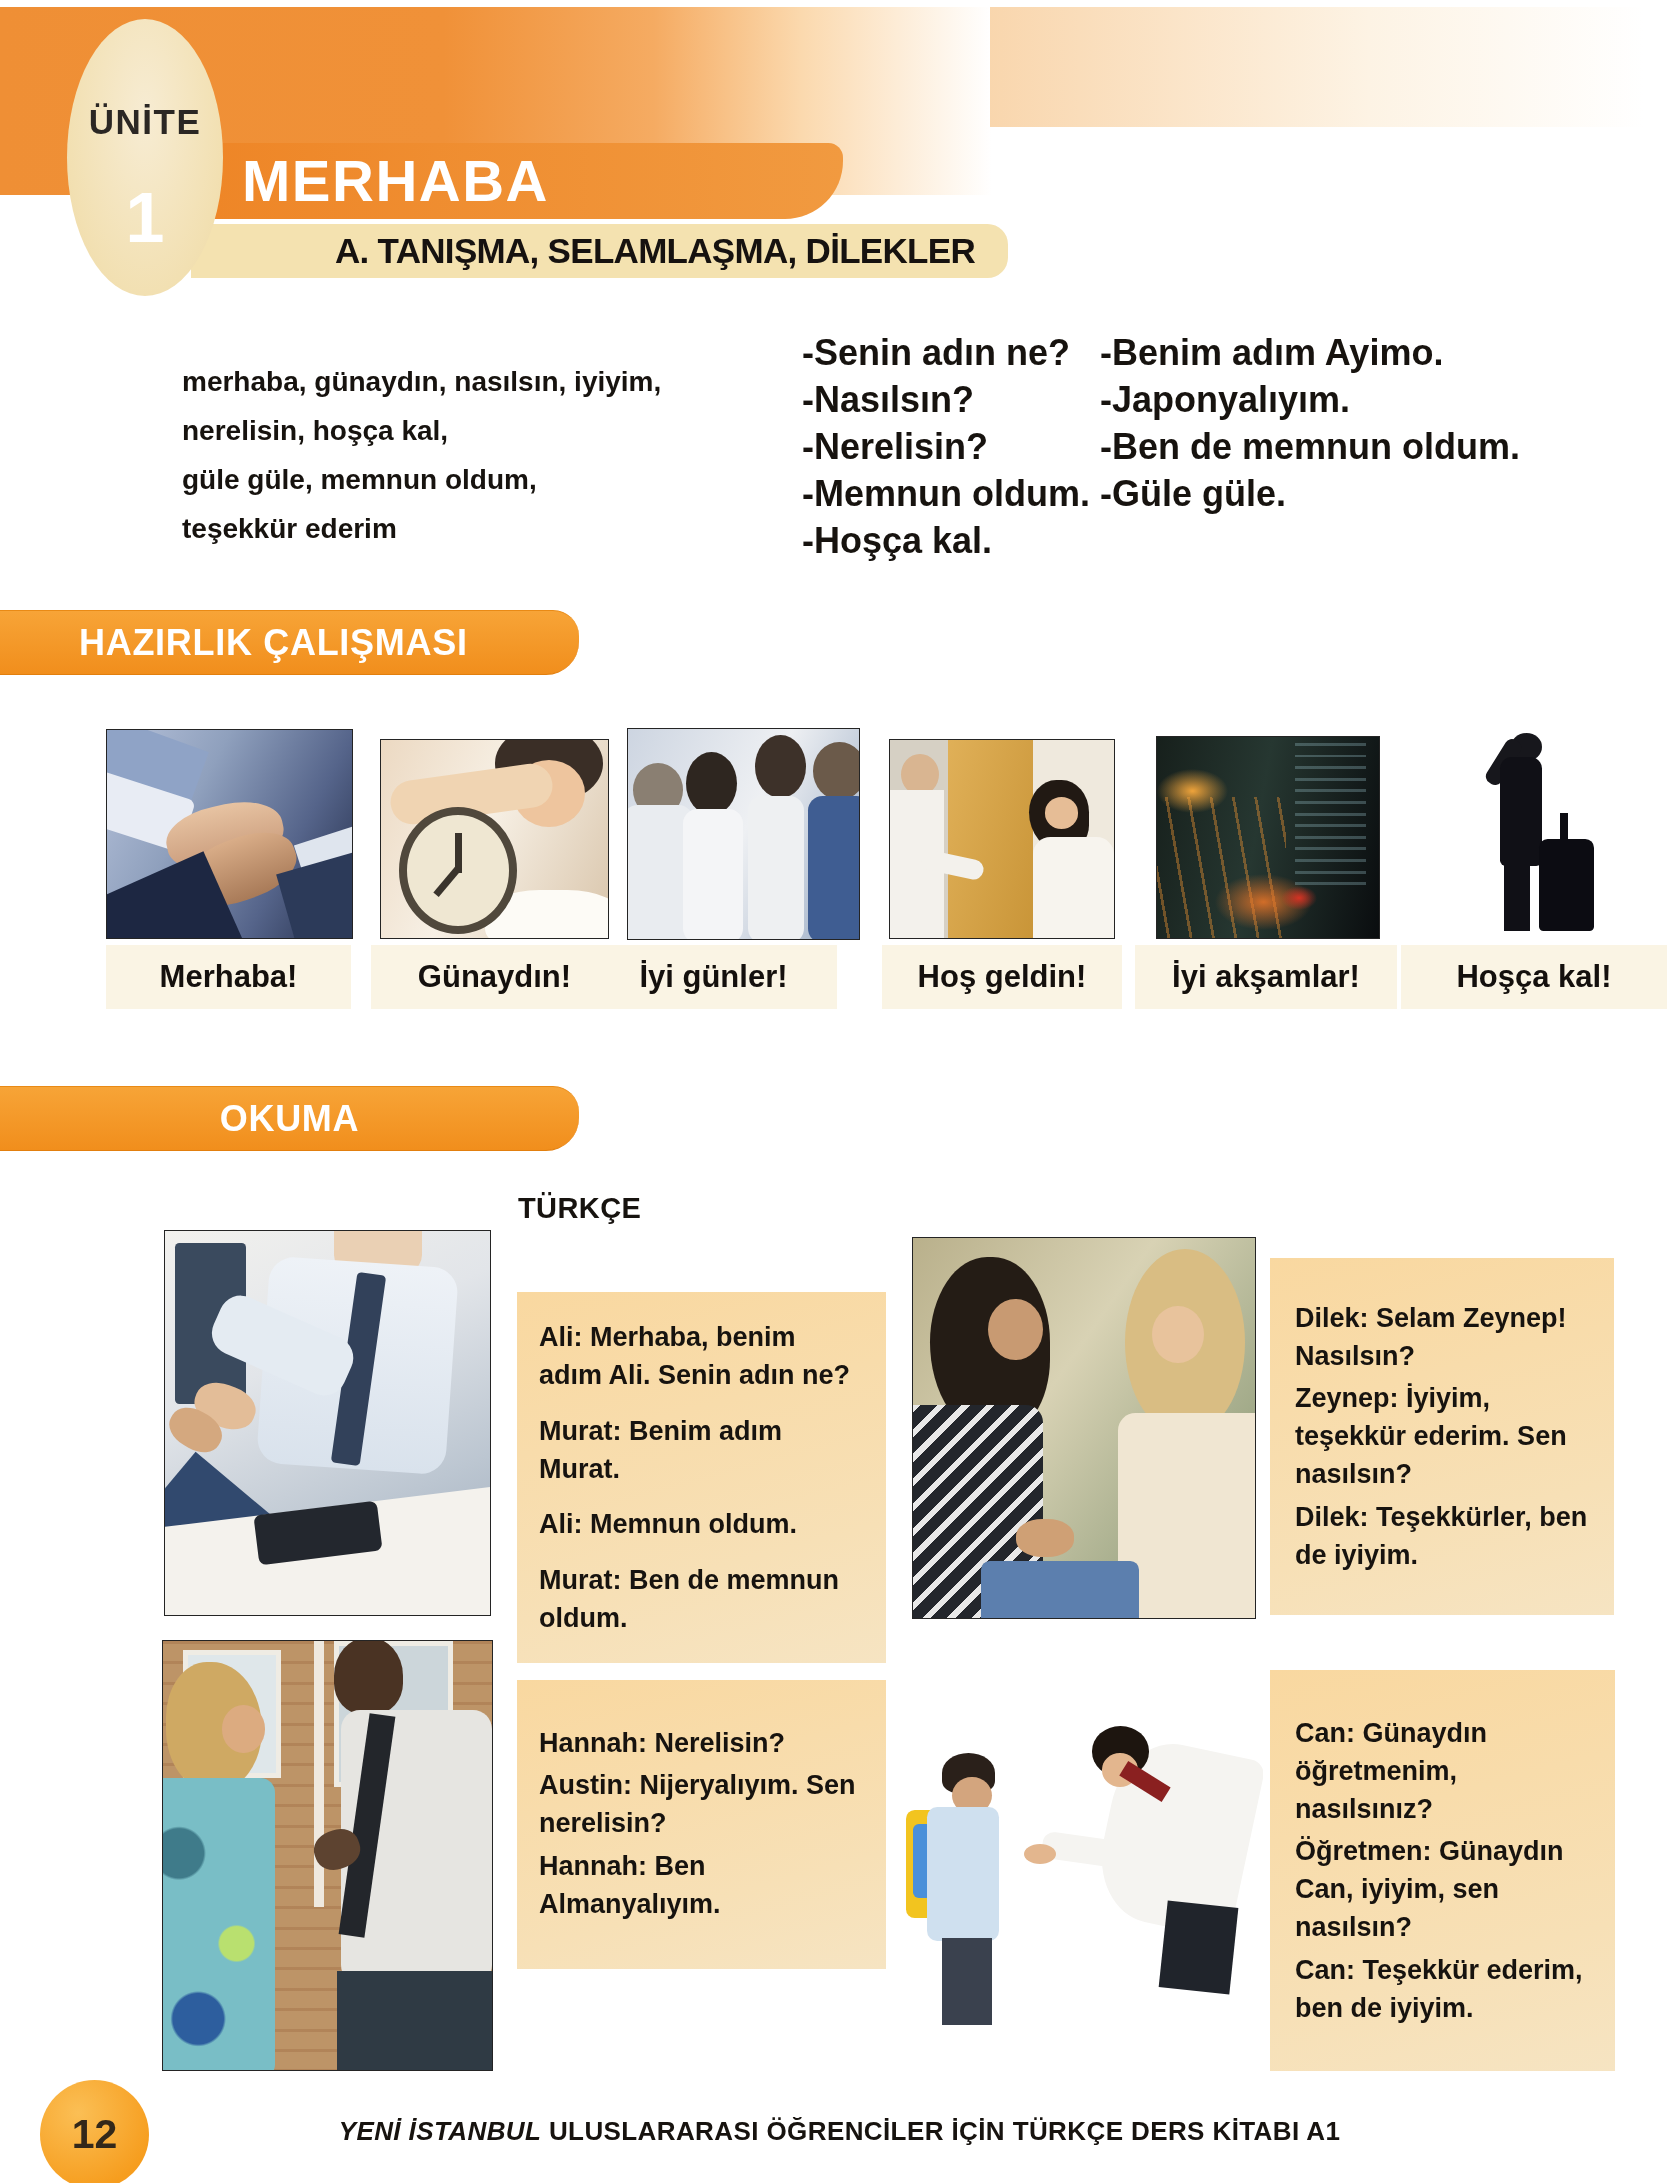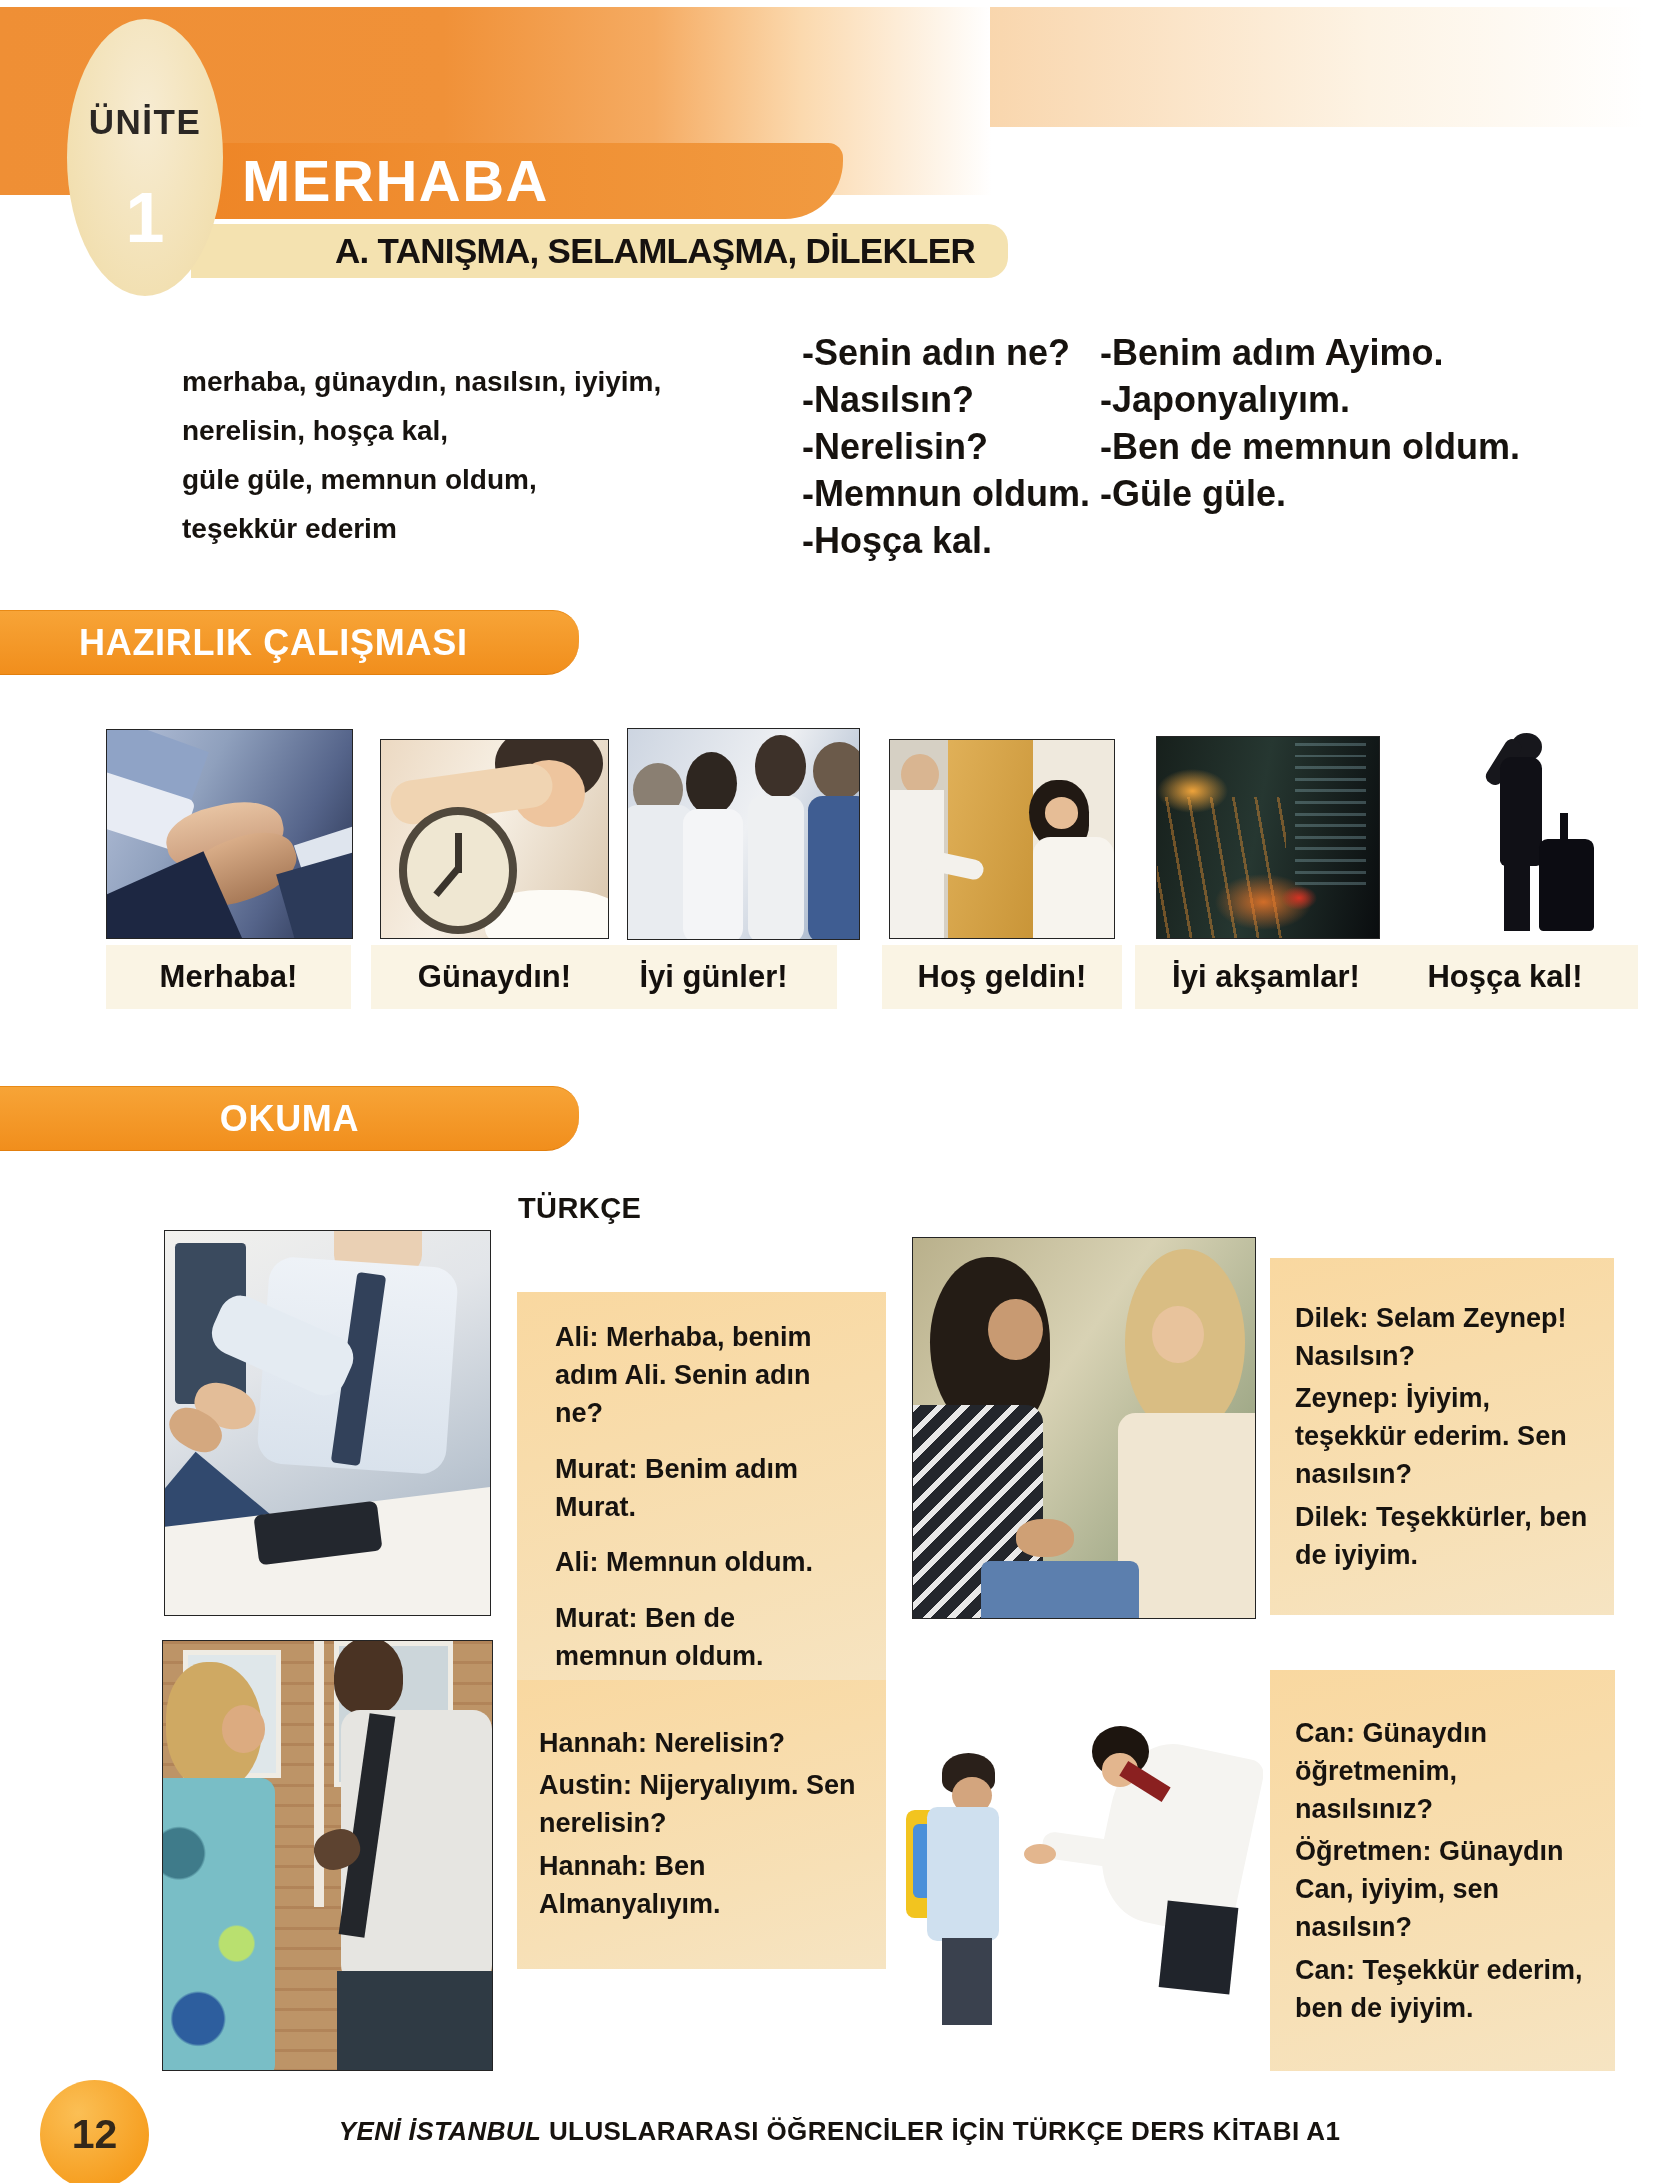--- a/index.html
+++ b/index.html
@@ -247,39 +247,39 @@
     <span class="shape f6-legs"></span>
     <span class="shape f6-handle"></span>
     <span class="shape f6-case"></span>
   </div>
 
   <div class="cap" style="left:106px;width:245px;">Merhaba!</div>
   <div class="cap" style="left:371px;width:247px;">Günaydın!</div>
   <div class="cap" style="left:590px;width:247px;">İyi günler!</div>
   <div class="cap" style="left:882px;width:240px;">Hoş geldin!</div>
   <div class="cap" style="left:1135px;width:262px;">İyi akşamlar!</div>
-  <div class="cap" style="left:1372px;width:266px;">Hoşça kal!</div>
+  <div class="cap" style="left:1401px;width:266px;">Hoşça kal!</div>
 
   <div class="banner banner-okuma">OKUMA</div>
 
   <div class="reading-heading">TÜRKÇE</div>
 
   <div class="photo photoA" style="left:164px;top:1230px;width:325px;height:384px;">
     <span class="shape pa-win"></span>
     <span class="shape pa-head"></span>
     <span class="shape pa-shirt"></span>
     <span class="shape pa-tie"></span>
     <span class="shape pa-armR"></span>
     <span class="shape pa-handR"></span>
     <span class="shape pa-handL"></span>
     <span class="shape pa-sleeve"></span>
     <span class="shape pa-desk"></span>
     <span class="shape pa-tablet"></span>
   </div>
-  <div class="dlg spaced" style="left:517px;top:1292px;width:369px;min-height:287px;padding:26px 38px;">
+  <div class="dlg spaced" style="left:517px;top:1292px;width:369px;min-height:287px;padding:26px 22px;">
       <p><b>Ali: </b>Merhaba, benim adım Ali.  Senin adın ne?</p>
       <p><b>Murat: </b>Benim adım Murat.</p>
       <p><b>Ali: </b>Memnun oldum.</p>
       <p><b>Murat: </b>Ben de memnun oldum.</p>
     </div>
 
   <div class="photo photoB" style="left:912px;top:1237px;width:342px;height:380px;">
     <span class="shape pb-hair1"></span>
     <span class="shape pb-face1"></span>
     <span class="shape pb-shirt1"></span>

